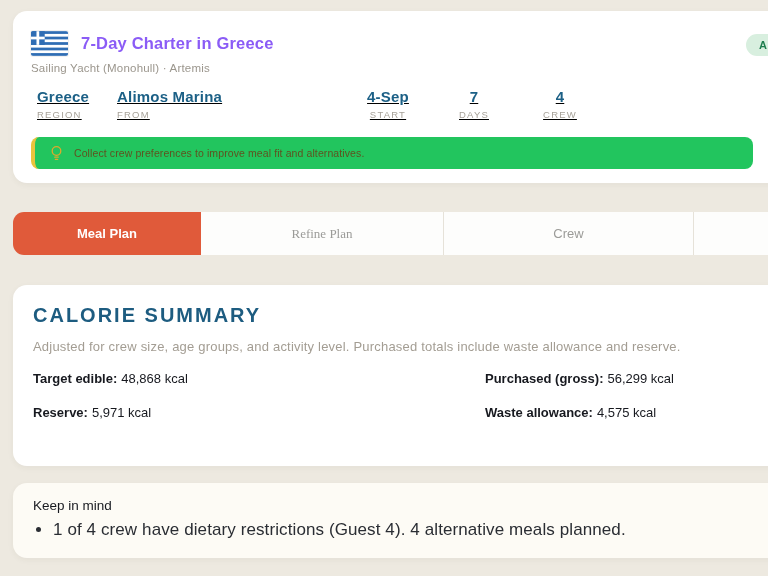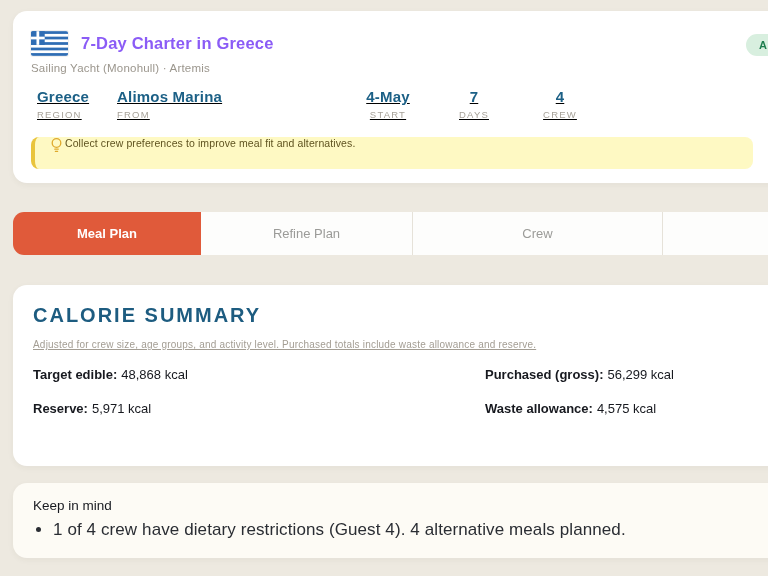--- a/index.html
+++ b/index.html
@@ -37,44 +37,44 @@
   .stat .v { font-size: 15px; font-weight: bold; color: #1c6086; letter-spacing: 0.2px; }
   .stat .l { font-size: 9.5px; color: #a7a299; letter-spacing: 1.2px; margin-top: 4px; }
   .stat.c { width: 90px; text-align: center; }
   #stat-0 { left: 6px; }
   #stat-1 { left: 86px; }
   #stat-2 { left: 312px; }
   #stat-3 { left: 398px; }
   #stat-4 { left: 484px; }
   .notice {
     margin-top: 9px; margin-right: 11px; height: 32px;
-    background: #fef9c3;
+    background: #22c55e;
     border-left: 4px solid #e9c43d;
     border-radius: 8px;
-    display: flex; align-items: flex-start; gap: 1px;
+    display: flex; align-items: center; gap: 10px;
     padding: 0 14px;
   }
   .notice-text { font-size: 10.5px; color: #5f5320; font-weight: 500; letter-spacing: 0.1px; }
   
   #tab-bar { position: absolute; top: 212px; left: 13px; right: -16px; height: 43px; display: flex; }
   .tab {
     background: #fdfdfc; color: #9b9b98; font-size: 13px;
     display: flex; align-items: center; justify-content: center;
     border-right: 1px solid #e6e2d9;
     cursor: pointer;
   }
   .tab:last-child { border-right: none; }
   #tab-0 { width: 188px; background: #e05a3a; color: #ffffff; font-weight: bold; border-radius: 11px 0 0 11px; border-right: none; }
-  #tab-1 { width: 212px; }
+  #tab-1 { width: 243px; font-family: Liberation Serif, serif; }
   #tab-2 { width: 250px; }
   #tab-3 { flex: 1; }
   
   #calorie-card { top: 285px; height: 181px; padding: 19px 20px 0 18px; }
   .section-heading { font-size: 20px; font-weight: 800; color: #1d5c80; letter-spacing: 2px; padding-left: 2px; }
-  .section-desc { margin-top: 12px; font-size: 10px; color: #a39d93; letter-spacing: 0.2px; padding-left: 2px; text-decoration: underline; }
+  .section-desc { margin-top: 12px; font-size: 13px; color: #a39d93; letter-spacing: 0.2px; padding-left: 2px; }
   .summary-grid {
     margin-top: 17px; padding-left: 2px;
     display: grid;
     grid-template-columns: 452px 1fr;
     row-gap: 19px;
   }
   .summary-item { font-size: 13px; color: #17191f; }
   .summary-item b { font-weight: bold; margin-right: 4px; }
   
   #keep-card { top: 483px; height: 75px; padding: 15px 20px 0 18px; background: #fdfbf5; }
@@ -110,21 +110,21 @@
   <div class="stats">
     <div class="stat" id="stat-0">
       <div class="v">Greece</div>
       <div class="l">REGION</div>
     </div>
     <div class="stat" id="stat-1">
       <div class="v">Alimos Marina</div>
       <div class="l">FROM</div>
     </div>
     <div class="stat c" id="stat-2">
-      <div class="v">4-May</div>
+      <div class="v">4-Sep</div>
       <div class="l">START</div>
     </div>
     <div class="stat c" id="stat-3">
       <div class="v">7</div>
       <div class="l">DAYS</div>
     </div>
     <div class="stat c" id="stat-4">
       <div class="v">4</div>
       <div class="l">CREW</div>
     </div>

